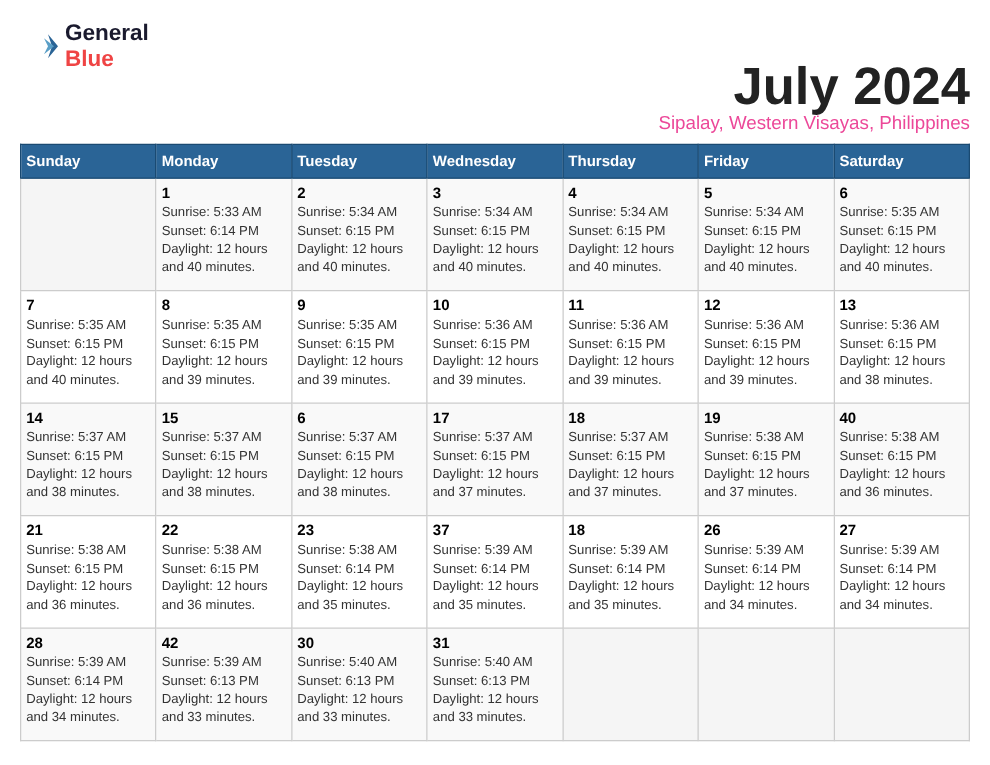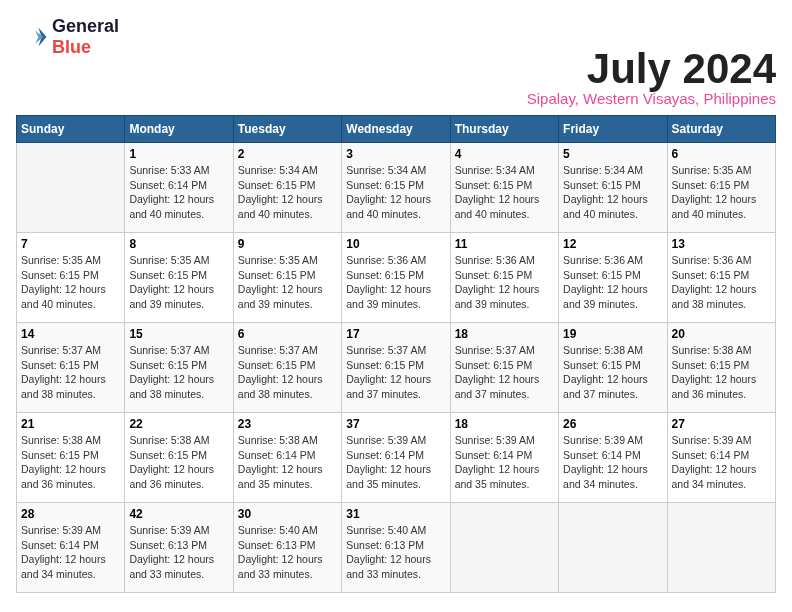--- a/index.html
+++ b/index.html
@@ -246,21 +246,21 @@
 and 37 minutes.</div>
         </td>
         <td>
           <div class="day-num">19</div>
           <div class="day-info" style="white-space: pre-line;">Sunrise: 5:38 AM
 Sunset: 6:15 PM
 Daylight: 12 hours
 and 37 minutes.</div>
         </td>
         <td>
-          <div class="day-num">20</div>
+          <div class="day-num">40</div>
           <div class="day-info" style="white-space: pre-line;">Sunrise: 5:38 AM
 Sunset: 6:15 PM
 Daylight: 12 hours
 and 36 minutes.</div>
         </td>
       </tr>
       <tr>
         <td>
           <div class="day-num">21</div>
           <div class="day-info" style="white-space: pre-line;">Sunrise: 5:38 AM

